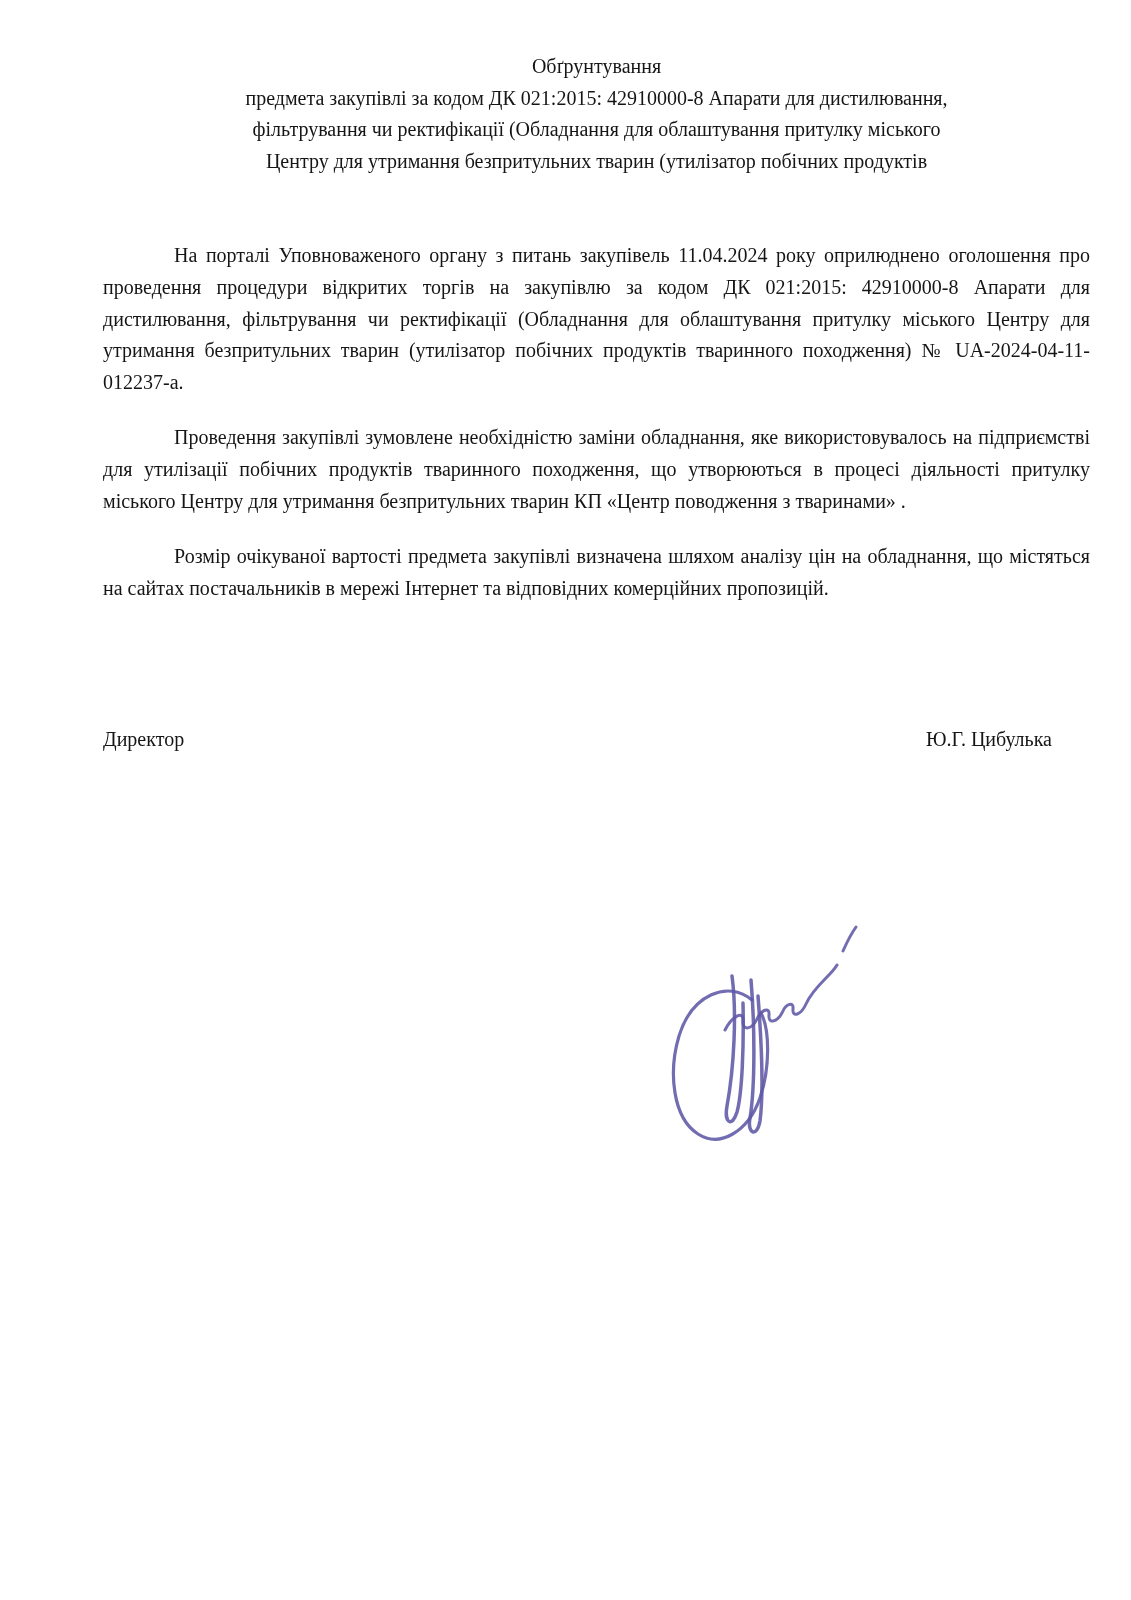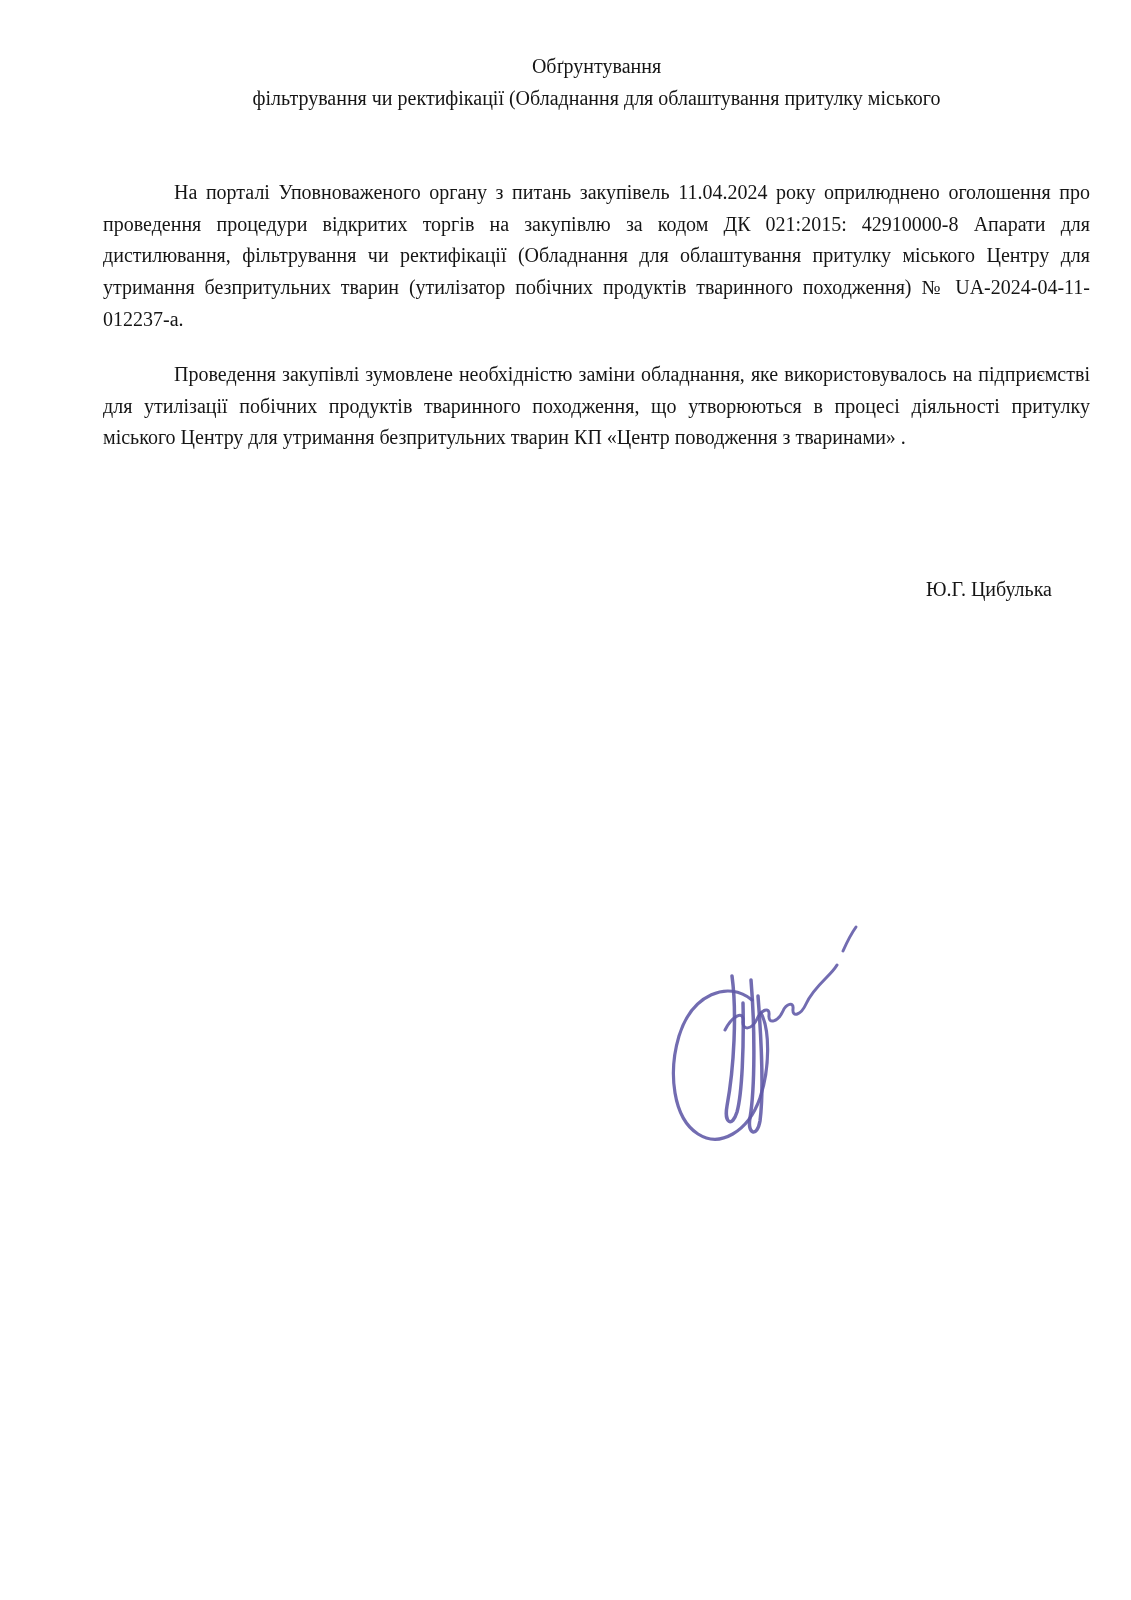--- a/index.html
+++ b/index.html
@@ -67,28 +67,32 @@
   }
 </style>
 </head>
 <body>
 
 <div class="page">
   <div class="doc">
 
     <div class="title">
       <div class="t-line">Обґрунтування</div>
+      <div class="t-line">предмета закупівлі за кодом ДК 021:2015: 42910000-8 Апарати для дистилювання,</div>
       <div class="t-line">фільтрування чи ректифікації (Обладнання для облаштування притулку міського</div>
+      <div class="t-line">Центру для утримання безпритульних тварин (утилізатор побічних продуктів</div>
     </div>
 
     <p class="body-par">На порталі Уповноваженого органу з питань закупівель 11.04.2024 року оприлюднено оголошення про проведення процедури відкритих торгів на закупівлю за кодом ДК 021:2015: 42910000-8 Апарати для дистилювання, фільтрування чи ректифікації (Обладнання для облаштування притулку міського Центру для утримання безпритульних тварин (утилізатор побічних продуктів тваринного походження)  № UA-2024-04-11-012237-а.</p>
     <p class="body-par">Проведення закупівлі зумовлене необхідністю заміни обладнання, яке використовувалось на підприємстві для утилізації побічних продуктів тваринного походження, що утворюються в процесі діяльності притулку міського Центру для утримання безпритульних тварин КП «Центр поводження з тваринами» .</p>
+    <p class="body-par">Розмір очікуваної вартості предмета закупівлі визначена шляхом аналізу цін на обладнання, що містяться на сайтах постачальників в мережі Інтернет та відповідних комерційних пропозицій.</p>
 
     <div class="sig-block">
       <div class="sig-left">
+        <div>Директор</div>
       </div>
       <div class="sig-name">Ю.Г. Цибулька</div>
     </div>
 
   </div>
 
   <div class="sig-image">
     <svg viewBox="0 0 250 235" xmlns="http://www.w3.org/2000/svg">
       <path stroke-width="3.2" d="M 132,82 C 108,62 72,76 59,118 C 48,155 53,200 78,216 C 100,230 128,214 140,180 C 150,150 150,112 141,95" stroke="#5f58a6"></path>
       <path stroke-width="3.5" d="M 112,58 C 117,95 114,150 107,188 C 104,205 112,210 117,194 C 122,176 124,130 123,85" stroke="#5f58a6"></path>

